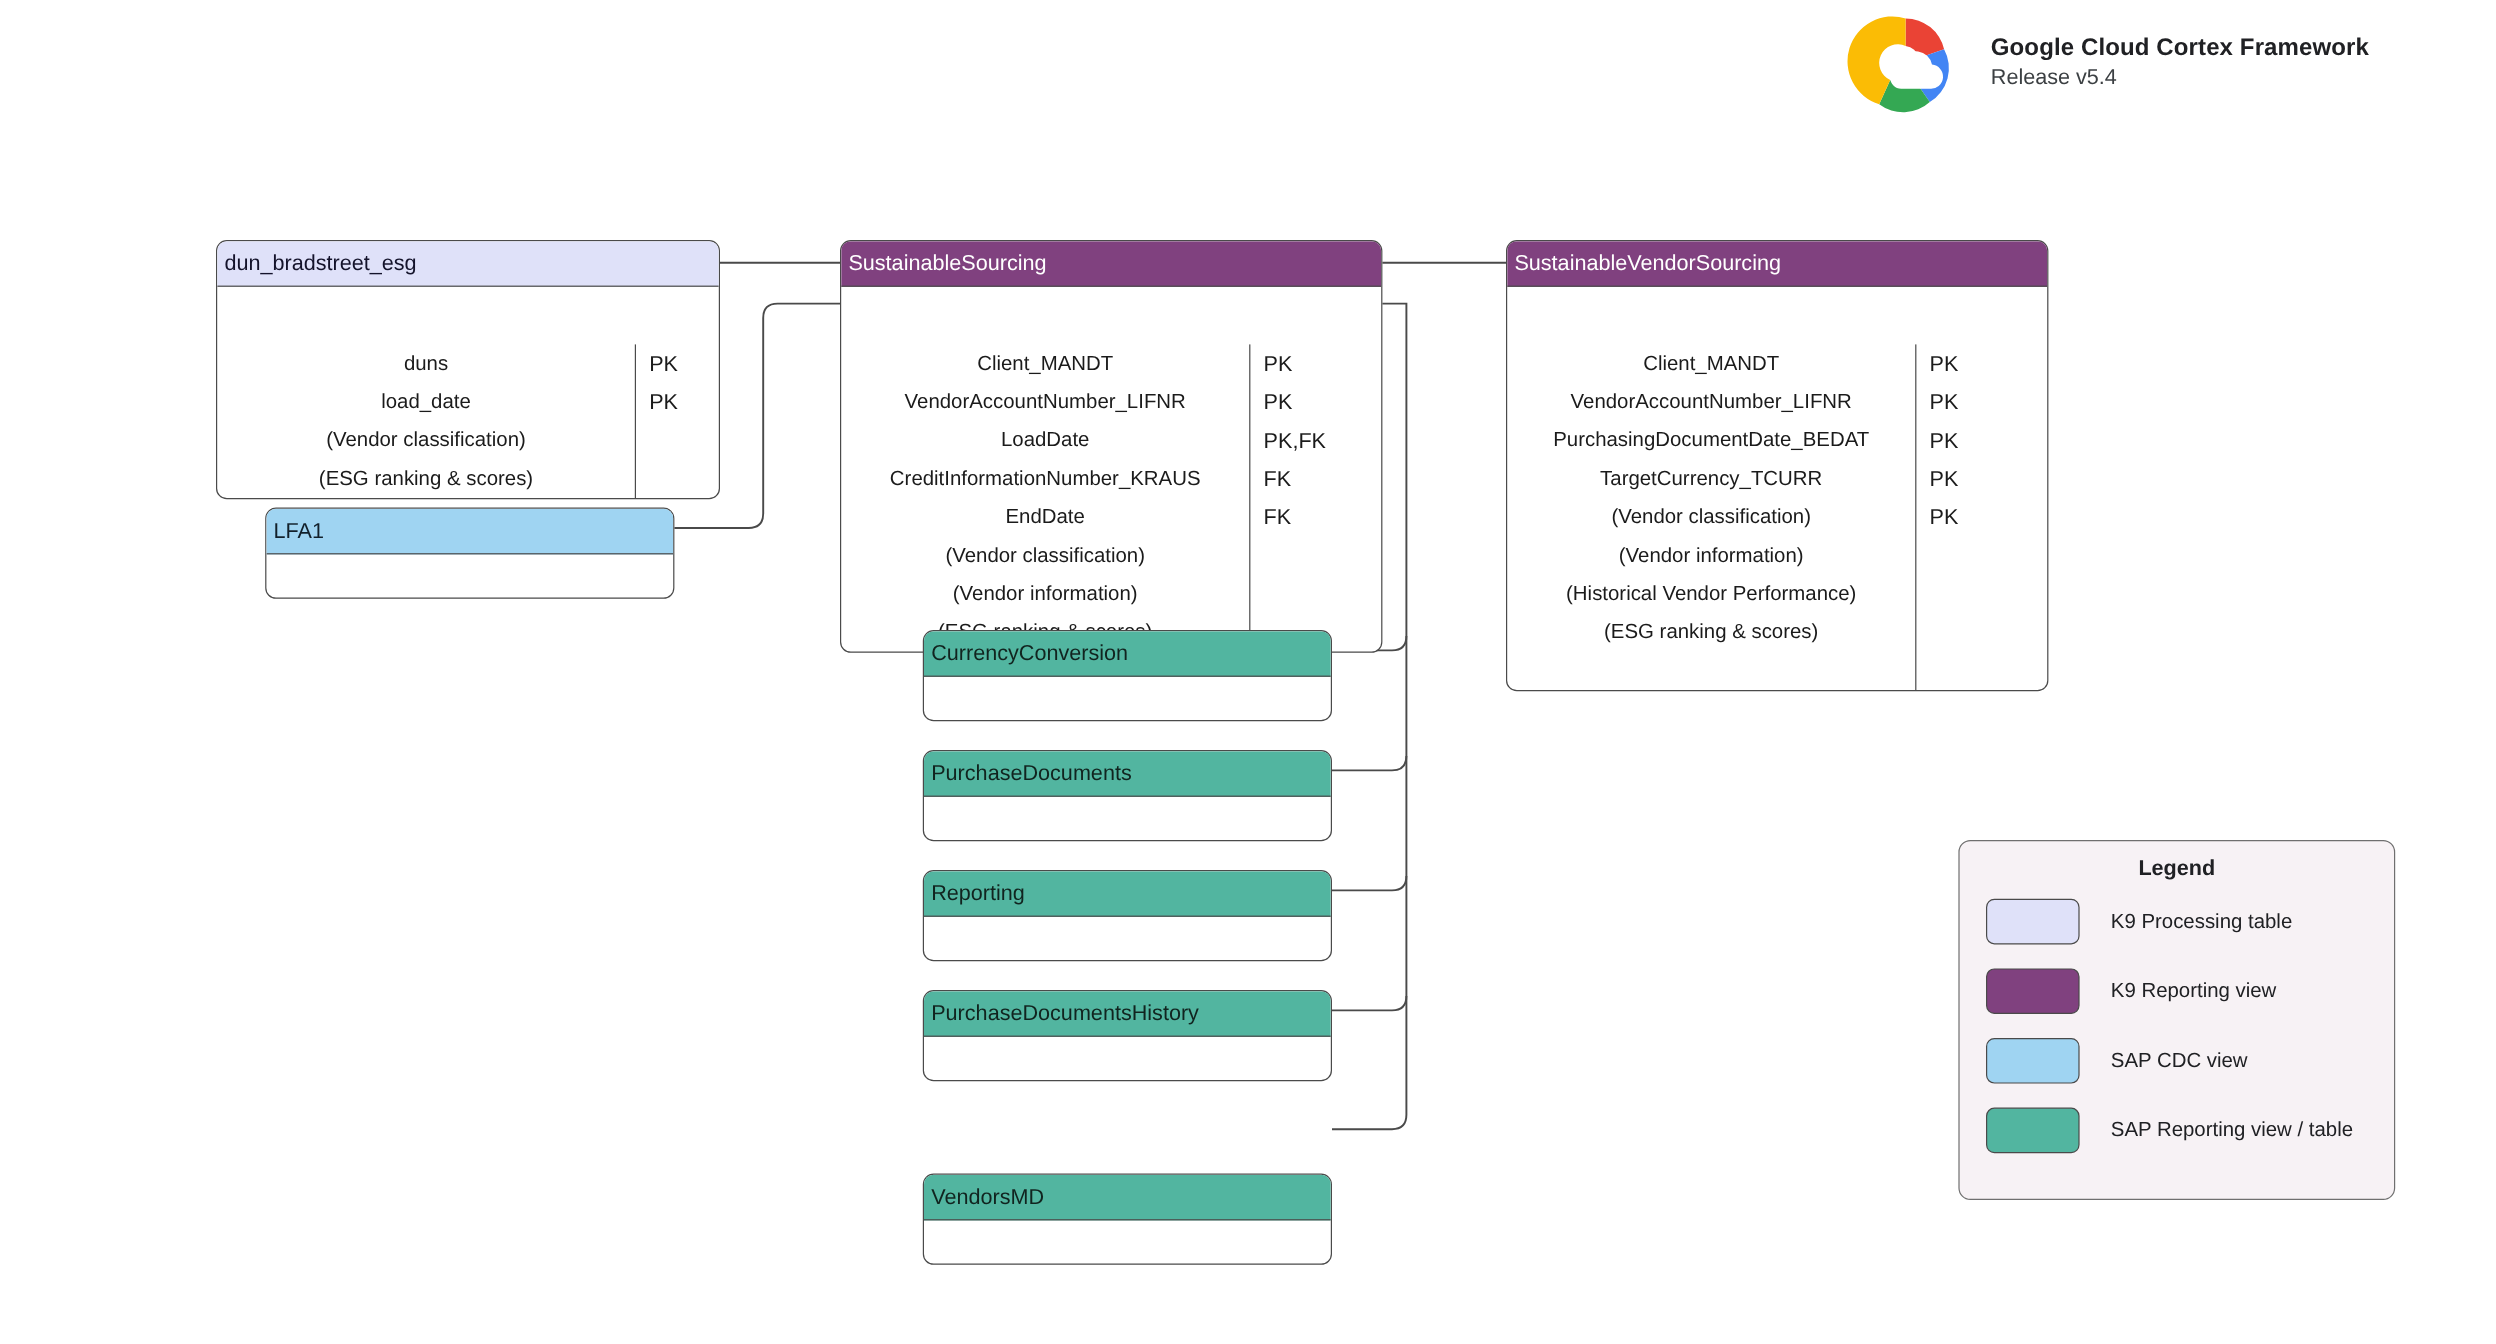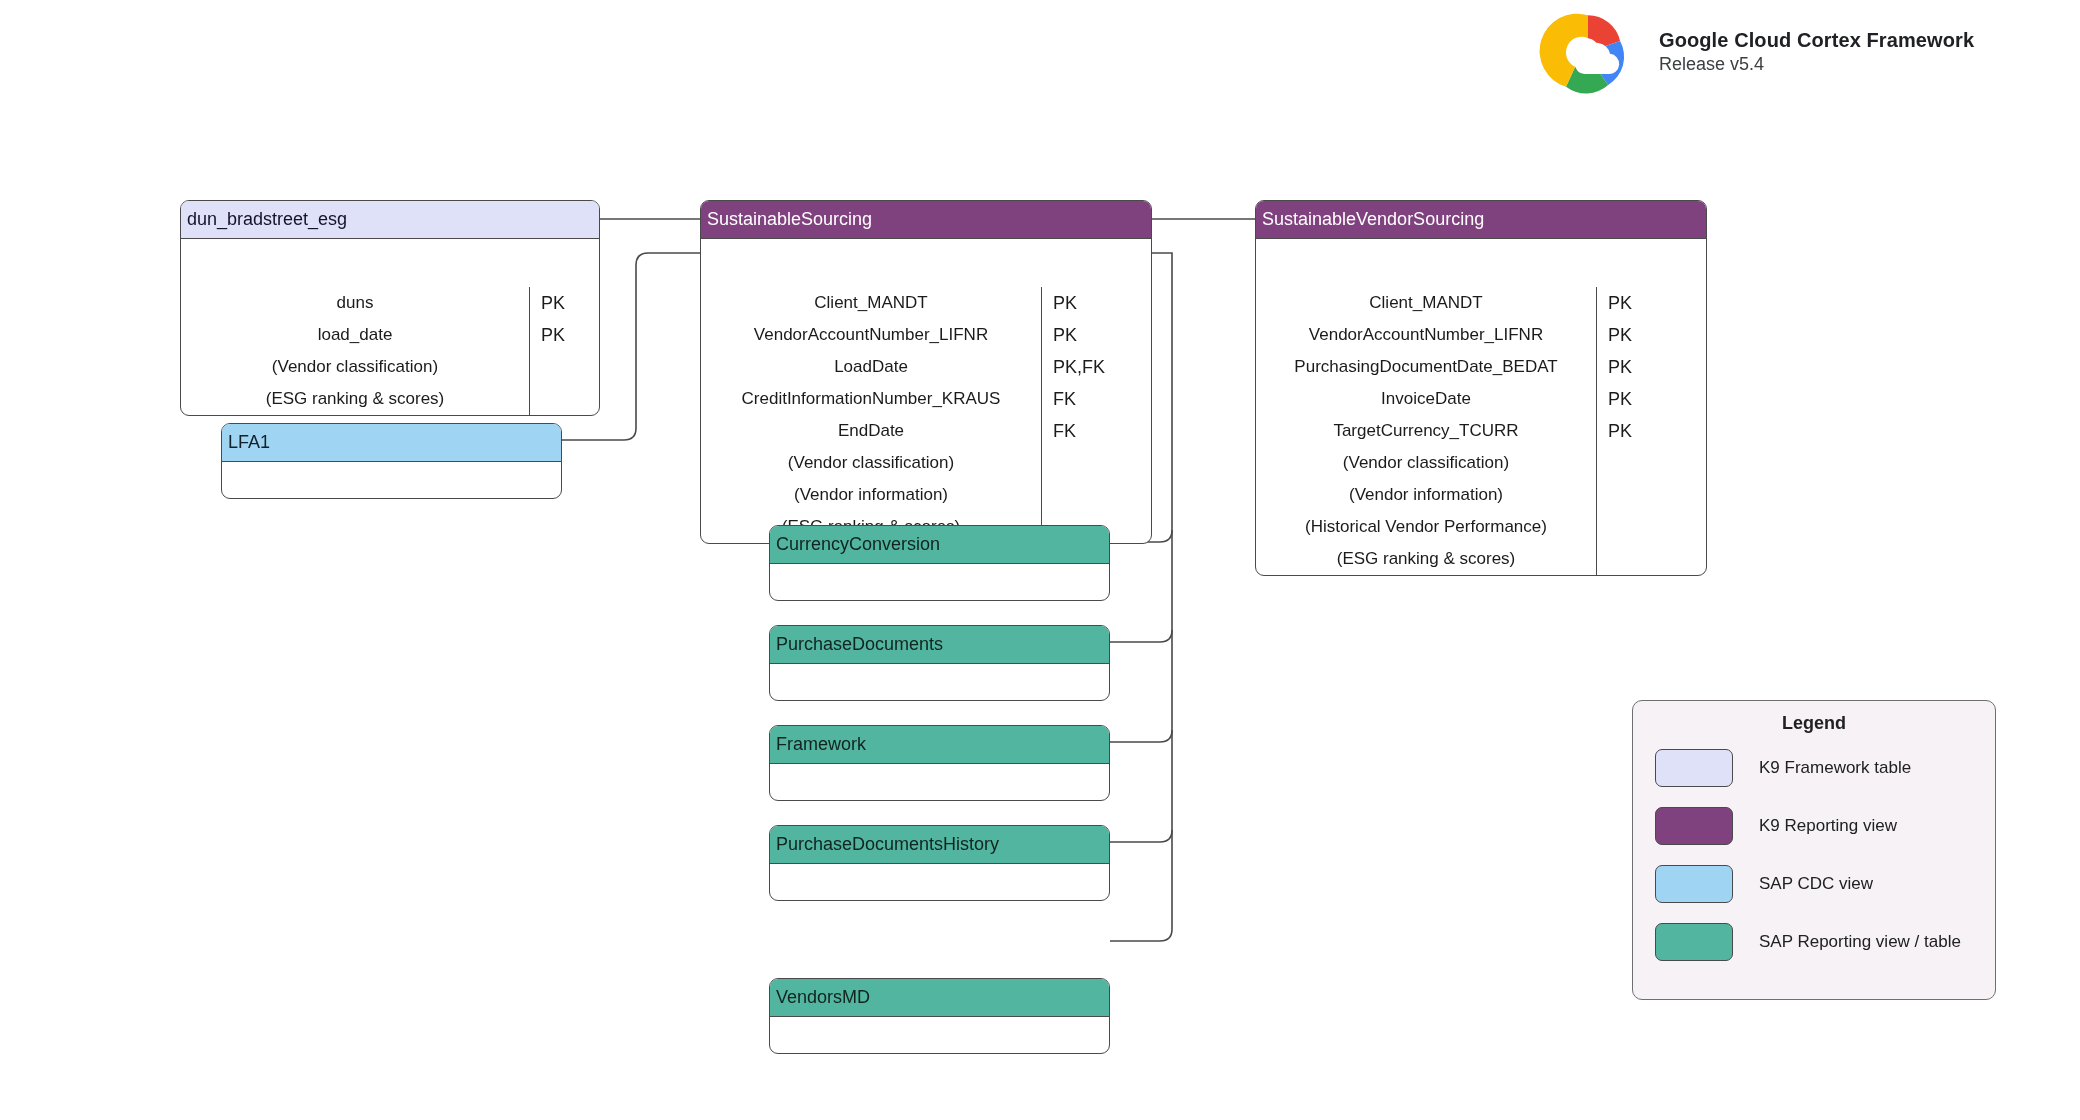--- a/index.html
+++ b/index.html
@@ -226,21 +226,20 @@
   </div>
 </div>
 
 <div class="entity t-k9-view" style="left:1255px; top:200px; width:452px;">
   <div class="entity-title">SustainableVendorSourcing</div>
   <div class="entity-body">
     <div class="col-fields">
       <div class="frow">Client_MANDT</div>
       <div class="frow">VendorAccountNumber_LIFNR</div>
       <div class="frow">PurchasingDocumentDate_BEDAT</div>
-      <div class="frow">InvoiceDate</div>
       <div class="frow">TargetCurrency_TCURR</div>
       <div class="frow">(Vendor classification)</div>
       <div class="frow">(Vendor information)</div>
       <div class="frow">(Historical Vendor Performance)</div>
       <div class="frow">(ESG ranking &amp; scores)</div>
     </div>
     <div class="col-keys" style="width:110px;">
       <div class="krow">PK</div>
       <div class="krow">PK</div>
       <div class="krow">PK</div>
@@ -263,40 +262,40 @@
   <div class="entity-title">CurrencyConversion</div>
   <div class="entity-empty"></div>
 </div>
 
 <div class="entity t-sap-view" style="left:769px; top:625px; width:341px;">
   <div class="entity-title">PurchaseDocuments</div>
   <div class="entity-empty"></div>
 </div>
 
 <div class="entity t-sap-view" style="left:769px; top:725px; width:341px;">
-  <div class="entity-title">Framework</div>
+  <div class="entity-title">Reporting</div>
   <div class="entity-empty"></div>
 </div>
 
 <div class="entity t-sap-view" style="left:769px; top:825px; width:341px;">
   <div class="entity-title">PurchaseDocumentsHistory</div>
   <div class="entity-empty"></div>
 </div>
 
 <div class="entity t-sap-view" style="left:769px; top:978px; width:341px;">
   <div class="entity-title">VendorsMD</div>
   <div class="entity-empty"></div>
 </div>
 
 <div id="legend">
   <div id="legend-title">Legend</div>
 
   <div class="legend-row">
     <div class="legend-swatch" style="background:#dfe1f9;"></div>
-    <div class="legend-label">K9 Framework table</div>
+    <div class="legend-label">K9 Processing table</div>
   </div>
 
   <div class="legend-row">
     <div class="legend-swatch" style="background:#80417f;"></div>
     <div class="legend-label">K9 Reporting view</div>
   </div>
 
   <div class="legend-row">
     <div class="legend-swatch" style="background:#9fd4f2;"></div>
     <div class="legend-label">SAP CDC view</div>

